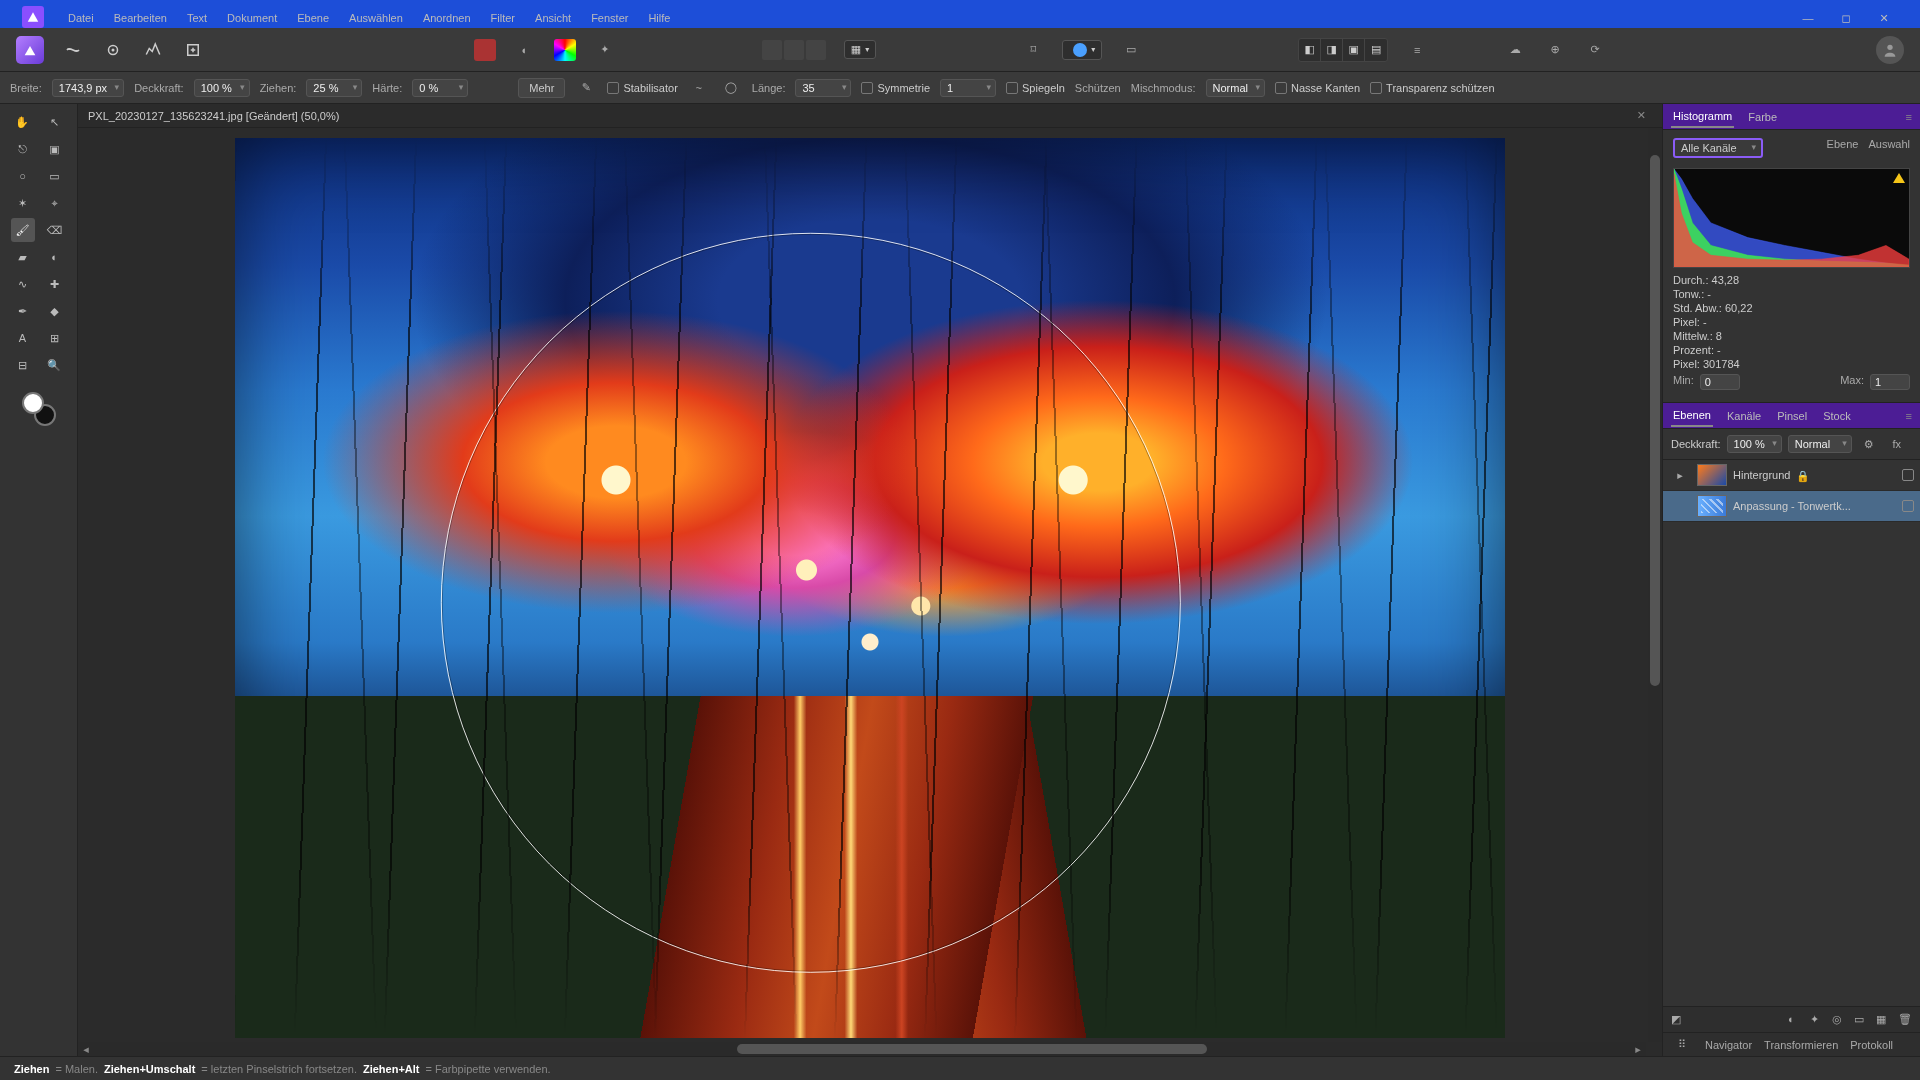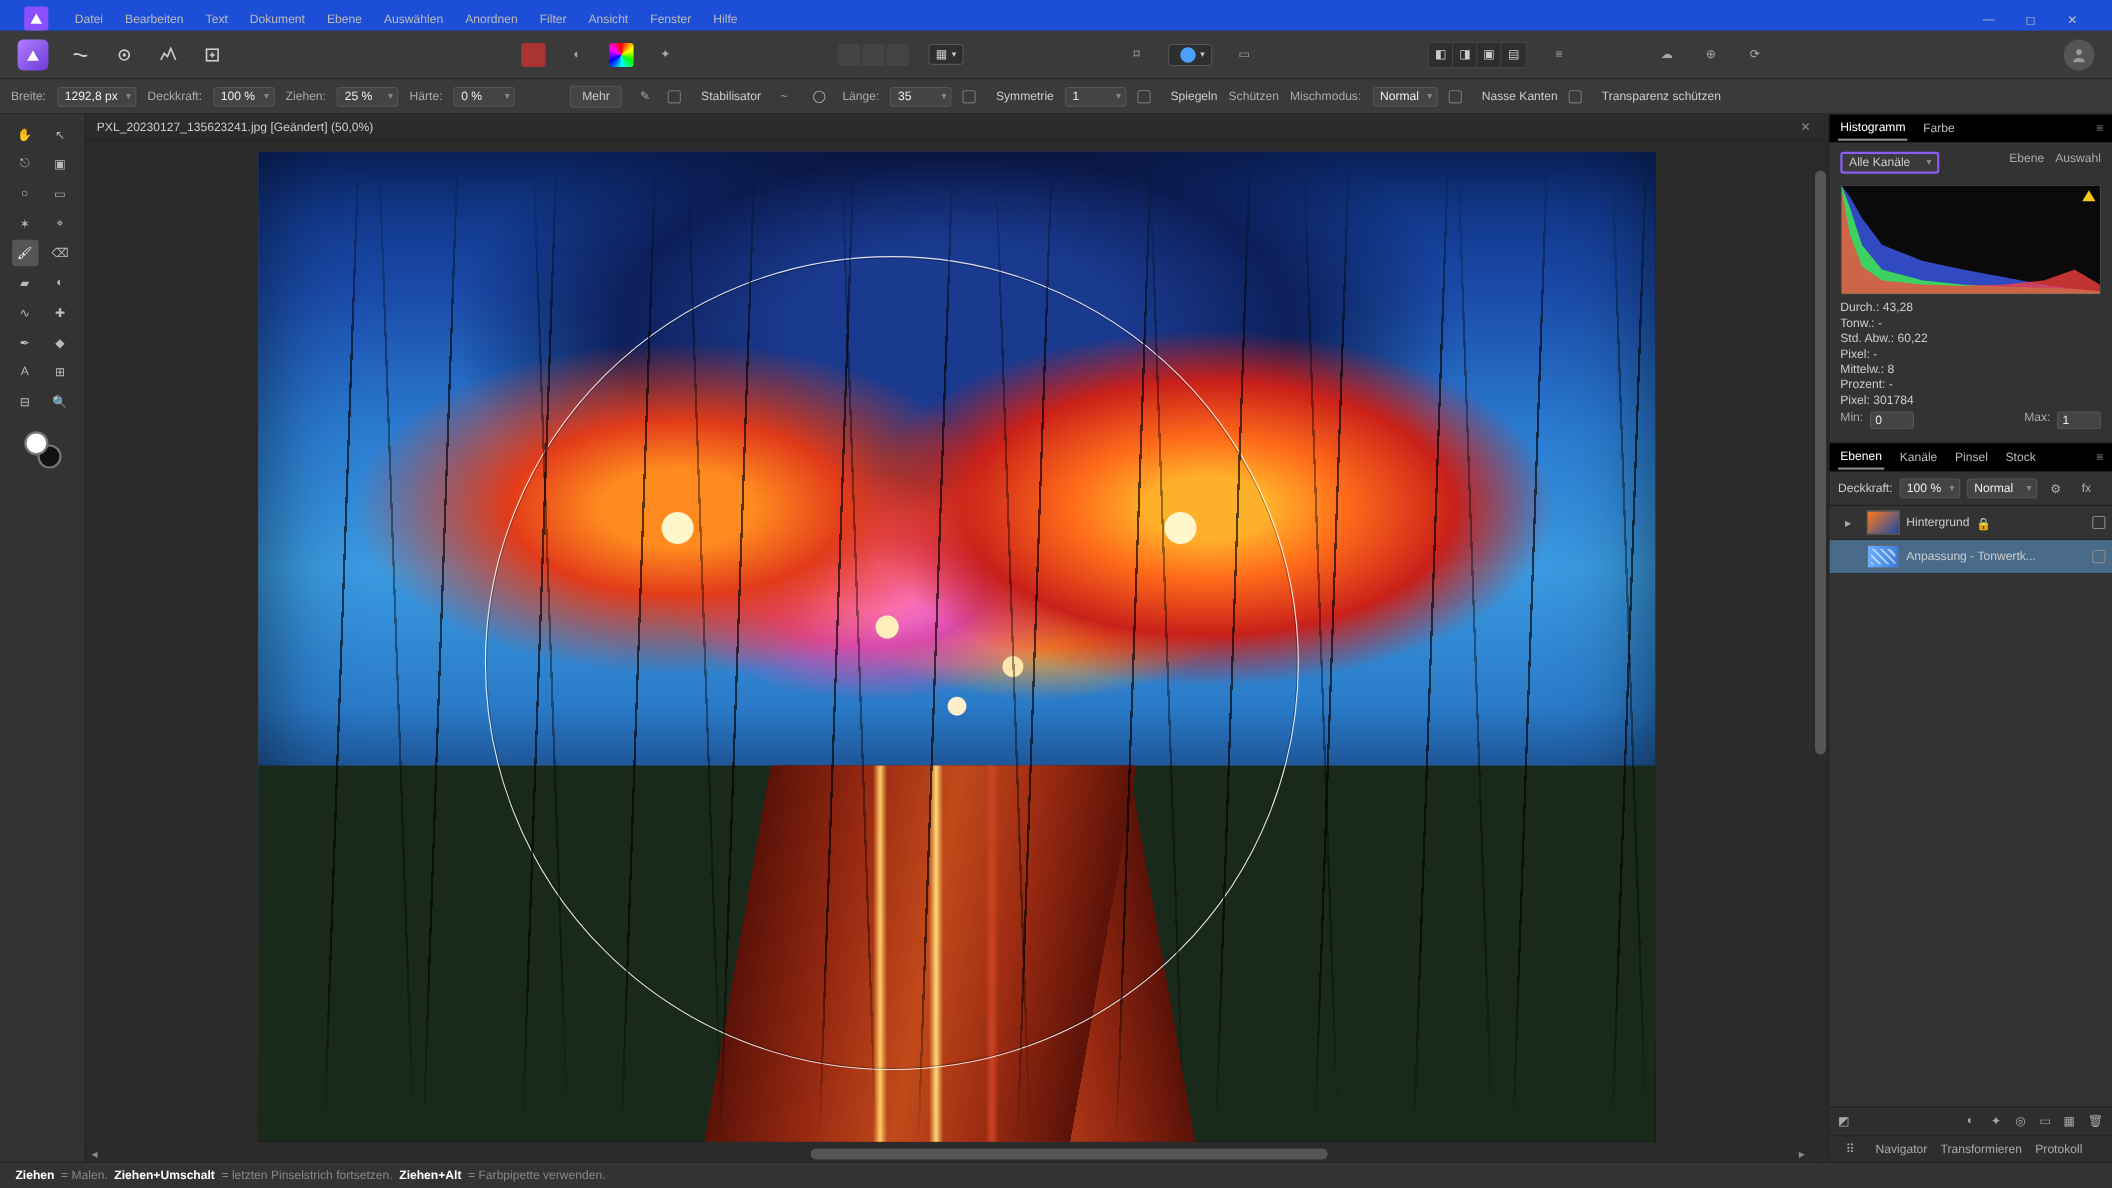--- a/index.html
+++ b/index.html
@@ -26,21 +26,21 @@
 .btn-dark{background:#2e2e2e;border:1px solid #555;border-radius:3px;padding:2px 6px;display:flex;align-items:center;gap:4px}
 .group-dark{display:flex;background:#2e2e2e;border:1px solid #444;border-radius:3px}
 .group-dark .sq{width:22px;height:22px;display:flex;align-items:center;justify-content:center;border-right:1px solid #444}
 .group-dark .sq:last-child{border-right:none}
 
 .contextbar{height:32px;background:#3a3a3a;display:flex;align-items:center;padding:0 10px;gap:10px;border-bottom:1px solid #222;font-size:11px}
 .ctx-label{color:#aaa}
 .ctx-drop{background:#444;border:1px solid #555;border-radius:3px;padding:2px 16px 2px 6px;min-width:56px;color:#eee;position:relative}
 .ctx-drop::after{content:"▾";position:absolute;right:4px;top:2px;color:#888;font-size:9px}
 .ctx-btn{background:#444;border:1px solid #555;border-radius:3px;padding:3px 10px;color:#ccc;cursor:pointer}
-.ctx-chk{display:flex;align-items:center;gap:18px;color:#aaa}
+.ctx-chk{display:flex;align-items:center;gap:4px;color:#aaa}
 .ctx-chk .box{width:12px;height:12px;border:1px solid #777;border-radius:2px}
 
 .main{flex:1;display:flex;min-height:0}
 
 .left-tools{width:78px;background:#333;border-right:1px solid #222;display:flex;flex-direction:column;align-items:center;padding:6px 4px;gap:3px}
 .left-tools .row{display:flex;gap:8px}
 .tbtn{width:24px;height:24px;display:flex;align-items:center;justify-content:center;color:#bbb;cursor:pointer;border-radius:3px}
 .tbtn.active{background:#555;color:#fff}
 .color-wells{margin-top:12px;position:relative;width:34px;height:34px}
 .well-fg{position:absolute;top:0;left:0;width:22px;height:22px;border-radius:50%;background:#fff;border:2px solid #777}
@@ -79,21 +79,21 @@
 .hscroll .arr{width:16px;height:14px;display:flex;align-items:center;justify-content:center;color:#888}
 .hscroll .arr.r{margin-left:auto}
 .vscroll{position:absolute;right:0;top:0;bottom:14px;width:14px;background:#2a2a2a}
 .vscroll .thumb{position:absolute;top:3%;height:58%;width:10px;left:2px;background:#555;border-radius:5px}
 
 .statusbar{height:24px;background:#333;border-top:1px solid #222;display:flex;align-items:center;padding:0 14px;gap:6px;color:#ddd}
 .statusbar b{color:#fff;font-weight:600}
 .statusbar .dim{color:#888}
 
 .right-panels{width:258px;background:#333;border-left:1px solid #222;display:flex;flex-direction:column;overflow:hidden}
-.panel-tabs{height:26px;display:flex;align-items:center;padding:0 8px;gap:12px;border-bottom:1px solid #222;background:#000000}
+.panel-tabs{height:26px;display:flex;align-items:center;padding:0 8px;gap:12px;border-bottom:1px solid #222;background:#4c1d95}
 .panel-tabs .tab{color:#bbb;padding:4px 2px;cursor:pointer}
 .panel-tabs .tab.active{color:#fff;border-bottom:2px solid #888}
 .panel-tabs .menuico{margin-left:auto;color:#888}
 .histo-body{padding:8px 10px 6px}
 .histo-drop{background:#3a3a3a;border:2px solid #8b5cf6;border-radius:3px;padding:2px 18px 2px 6px;display:inline-block;position:relative;min-width:90px}
 .histo-drop::after{content:"▾";position:absolute;right:5px;top:2px;color:#888;font-size:9px}
 .histo-right{float:right;display:flex;gap:10px}
 .histo-right span{color:#aaa;cursor:pointer}
 .histo-chart{margin-top:10px;height:100px;background:#0a0a0a;border:1px solid #444;position:relative;overflow:hidden}
 .histo-warn{position:absolute;right:4px;top:4px;width:0;height:0;border-left:6px solid transparent;border-right:6px solid transparent;border-bottom:10px solid #f5c518}
@@ -213,21 +213,21 @@
   <div class="avatar">
       <svg width="16" height="16" viewBox="0 0 24 24">
         <circle cx="12" cy="8" r="4" fill="#999"></circle>
         <path d="M4 22c0-4 4-6 8-6s8 2 8 6" fill="#999"></path>
       </svg>
     </div>
 </div>
 
 <div class="contextbar">
   <span class="ctx-label">Breite:</span>
-  <div class="ctx-drop">1292,8 px</div>
+  <div class="ctx-drop">1743,9 px</div>
   <span class="ctx-label">Deckkraft:</span>
   <div class="ctx-drop">100 %</div>
   <span class="ctx-label">Ziehen:</span>
   <div class="ctx-drop">25 %</div>
   <span class="ctx-label">Härte:</span>
   <div class="ctx-drop">0 %</div>
   <div style="width:30px"></div>
   <div class="ctx-btn">Mehr</div>
   <div class="tool-ico">✎</div>
   <div class="ctx-chk">

